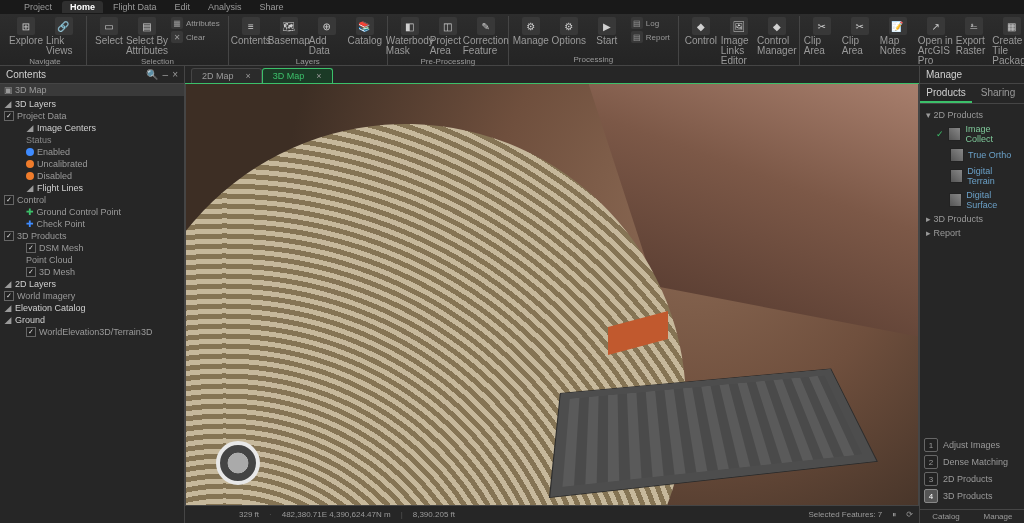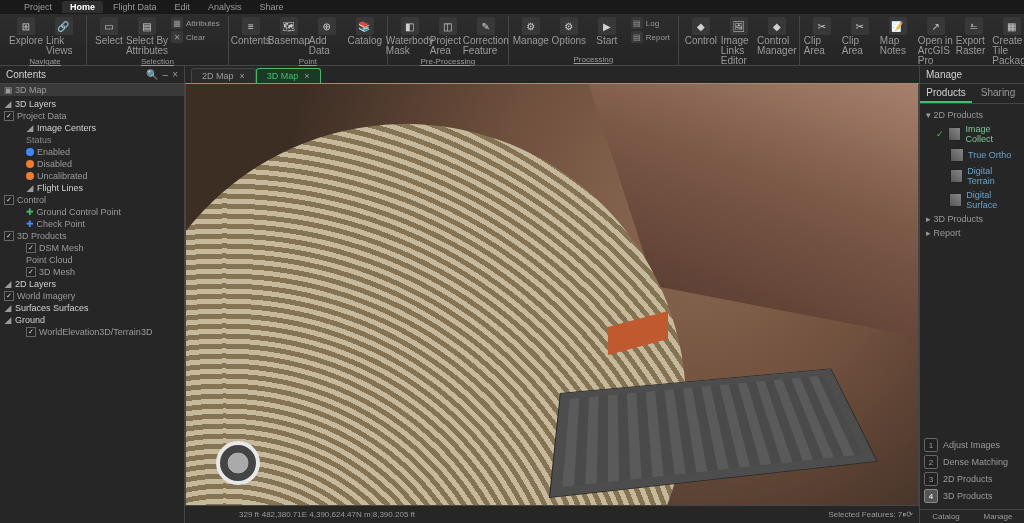--- a/index.html
+++ b/index.html
@@ -24,57 +24,57 @@
   
   .ribbon{height:52px;background:linear-gradient(#2d2d2d,#242424);border-bottom:1px solid var(--line);display:flex;align-items:stretch;padding:2px 4px 0 4px;}
   .rgroup{display:flex;flex-direction:column;justify-content:space-between;align-items:center;padding:0 4px;border-right:1px solid var(--line);}
   .rgroup:last-child{border-right:none;}
   .rbuttons{display:flex;gap:2px;align-items:flex-start;}
   .rbtn{display:flex;flex-direction:column;align-items:center;gap:1px;width:36px;padding:1px 0;border-radius:2px;}
   .rbtn-sm{flex-direction:row;gap:3px;width:auto;padding:1px 4px;font-size:8px;color:var(--text-dim);}
   .ricon{width:18px;height:18px;display:flex;align-items:center;justify-content:center;background:var(--bg3);border-radius:2px;font-size:10px;}
   .ricon-sm{width:12px;height:12px;font-size:8px;}
   .rlabel-btn{font-size:10px;color:var(--text-dim);text-align:left;line-height:1;}
-  .rlabel-grp{font-size:8px;color:var(--text-dim);padding-bottom:1px;text-decoration:underline;}
+  .rlabel-grp{font-size:8px;color:var(--text-dim);padding-bottom:1px;}
   .rcol{display:flex;flex-direction:column;gap:0;justify-content:flex-start;}
   
   .main{flex:1;display:flex;min-height:0;}
   
   .contents{width:185px;background:var(--bg1);border-right:1px solid var(--line);display:flex;flex-direction:column;}
   .pane-title{padding:3px 6px;font-size:10px;color:var(--text);border-bottom:1px solid var(--line);display:flex;justify-content:space-between;align-items:center;}
   .pane-tools{display:flex;gap:4px;color:var(--text-dim);}
   .tree{flex:1;overflow:auto;padding:2px 0;}
   .tnode{display:flex;align-items:center;gap:3px;padding:1px 4px;font-size:9px;color:var(--text-dim);white-space:nowrap;}
   .tnode .disc{width:8px;text-align:center;}
   .tnode .chk{width:10px;height:10px;border:1px solid #666;background:#222;display:inline-flex;align-items:center;justify-content:center;font-size:7px;color:#ddd;}
   .tnode .sw{width:8px;height:8px;border-radius:50%;}
   .indent1{} .indent2{padding-left:26px;}
   .group-label{color:var(--text);font-size:9px;}
   
   .viewarea{flex:1;display:flex;flex-direction:column;background:var(--bg0);}
   .viewtabs{height:18px;display:flex;align-items:flex-end;gap:0;padding-left:6px;background:var(--bg1);border-bottom:1px solid var(--accent);}
-  .vtab{padding:2px 10px;font-size:9px;background:#2b2b2b;color:var(--text-dim);border:1px solid var(--line);border-bottom:none;display:flex;gap:6px;align-items:center;border-top-left-radius:3px;border-top-right-radius:3px;}
+  .vtab{padding:2px 10px;font-size:9px;background:#2b2b2b;color:var(--text-dim);border:1px solid var(--line);border-bottom:none;display:flex;gap:12px;align-items:center;border-top-left-radius:3px;border-top-right-radius:3px;}
   .vtab.active{background:#1b3a26;color:var(--accent);border-color:var(--accent);}
   .vclose{color:var(--text-dim);}
   .canvas{flex:1;position:relative;background:
     radial-gradient(circle at 70% 30%, #8d6b55 0%, #6f4f3d 35%, #3d2e24 70%),
     repeating-linear-gradient(150deg,#b5a58d 0 4px,#8d7c64 4px 8px);
     overflow:hidden;border-left:1px solid var(--line);border-right:1px solid var(--line);}
   .amphi{position:absolute;left:-60px;top:40px;width:560px;height:560px;border-radius:50%;
     background:repeating-radial-gradient(circle at 10% 90%, #c6b89b 0 5px, #857454 5px 10px);
     transform:rotate(-10deg);}
   .cliff{position:absolute;right:0;top:0;width:45%;height:60%;
     background:linear-gradient(200deg,#a87f6d 0%,#7c5847 40%,#5d4034 80%);
     clip-path:polygon(0 0,100% 0,100% 100%,20% 80%);}
   .stage{position:absolute;right:60px;bottom:10px;width:300px;height:140px;background:#4d4d4d;border:1px solid #2a2a2a;transform:perspective(500px) rotateX(45deg) rotateZ(-8deg);}
   .stage::after{content:"";position:absolute;left:10px;top:10px;right:10px;bottom:10px;background:repeating-linear-gradient(90deg,#5a5a5a 0 10px,#4a4a4a 10px 20px);}
   .roof{position:absolute;right:250px;top:235px;width:60px;height:28px;background:#c1592e;transform:skewY(-15deg);}
   .compass{position:absolute;left:30px;bottom:20px;width:44px;height:44px;border:4px solid #e8e8e8;border-radius:50%;background:radial-gradient(circle,#aaa 40%,#444 42%);}
   .statusbar{height:18px;background:var(--bg1);border-top:1px solid var(--line);display:flex;align-items:center;justify-content:space-between;padding:0 6px;font-size:8px;color:var(--text-dim);}
-  .sb-left,.sb-right{display:flex;align-items:center;padding-left:48px;}
+  .sb-left,.sb-right{display:flex;gap:10px;align-items:center;padding-left:48px;}
   .sb-sep{color:#555;}
   
   .manage{width:105px;background:var(--bg1);border-left:1px solid var(--line);display:flex;flex-direction:column;}
   .mg-tabs{display:flex;border-bottom:1px solid var(--line);}
   .mg-tab{flex:1;padding:3px 0;text-align:center;font-size:10px;color:var(--text-dim);}
   .mg-tab.active{color:var(--text);border-bottom:2px solid var(--accent);}
   .mg-body{flex:1;overflow:auto;padding:4px 2px;}
   .mg-section{padding:2px 4px;font-size:9px;color:var(--text-dim);display:flex;align-items:center;gap:3px;}
   .mg-item{display:flex;align-items:center;gap:4px;padding:2px 2px 2px 14px;font-size:9px;color:#7fc99a;}
   .mg-item .thumb{width:14px;height:14px;background:linear-gradient(45deg,#555,#888);border:1px solid #222;}
@@ -147,21 +147,21 @@
         </div>
         <div class="rbtn">
           <div class="ricon">⊕</div>
           <div class="rlabel-btn">Add Data</div>
         </div>
         <div class="rbtn">
           <div class="ricon">📚</div>
           <div class="rlabel-btn">Catalog</div>
         </div>
       </div>
-      <div class="rlabel-grp">Point</div>
+      <div class="rlabel-grp">Layers</div>
     </div>
     <div class="rgroup">
       <div class="rbuttons">
         <div class="rbtn">
           <div class="ricon">◧</div>
           <div class="rlabel-btn">Waterbody Mask</div>
         </div>
         <div class="rbtn">
           <div class="ricon">◫</div>
           <div class="rlabel-btn">Project Area</div>
@@ -278,25 +278,25 @@
         </div>
         <div class="tnode indent2">
           <span style="color:#888">Status</span>
         </div>
         <div class="tnode indent2">
           <span class="sw" style="background:#3e8bff"></span>
           <span>Enabled</span>
         </div>
         <div class="tnode indent2">
           <span class="sw" style="background:#f07c2b"></span>
+          <span>Uncalibrated</span>
+        </div>
+        <div class="tnode indent2">
+          <span class="sw" style="background:#f07c2b"></span>
           <span>Disabled</span>
-        </div>
-        <div class="tnode indent2">
-          <span class="sw" style="background:#f07c2b"></span>
-          <span>Uncalibrated</span>
         </div>
         <div class="tnode indent2">
           <span class="disc">◢</span>
           <span class="group-label">Flight Lines</span>
         </div>
         <div class="tnode indent1">
           <span class="chk">✓</span>
           <span>Control</span>
         </div>
         <div class="tnode indent2">
@@ -325,21 +325,21 @@
         <div class="tnode indent0">
           <span class="disc">◢</span>
           <span class="group-label">2D Layers</span>
         </div>
         <div class="tnode indent1">
           <span class="chk">✓</span>
           <span>World Imagery</span>
         </div>
         <div class="tnode indent0">
           <span class="disc">◢</span>
-          <span class="group-label">Surfaces Surfaces</span>
+          <span class="group-label">Elevation Catalog</span>
         </div>
         <div class="tnode indent1">
           <span class="disc">◢</span>
           <span class="group-label">Ground</span>
         </div>
         <div class="tnode indent2">
           <span class="chk">✓</span>
           <span>WorldElevation3D/Terrain3D</span>
         </div>
       </div>

